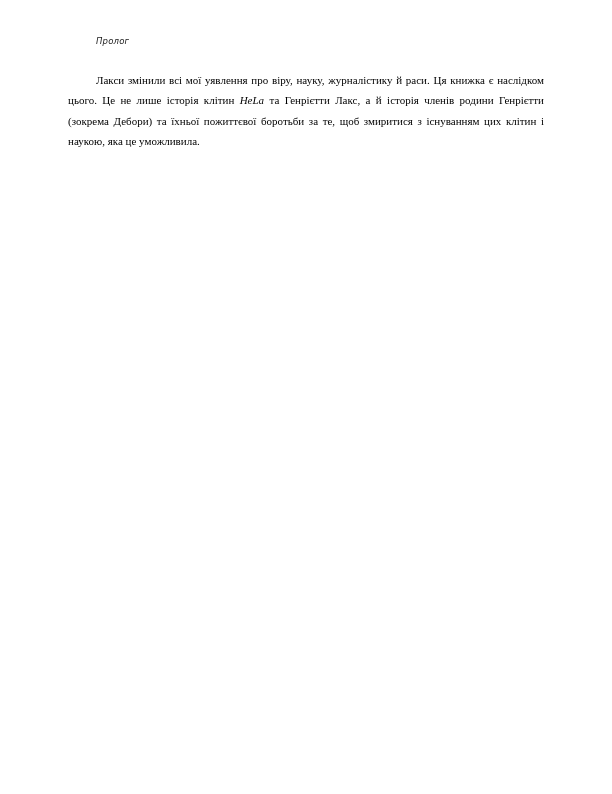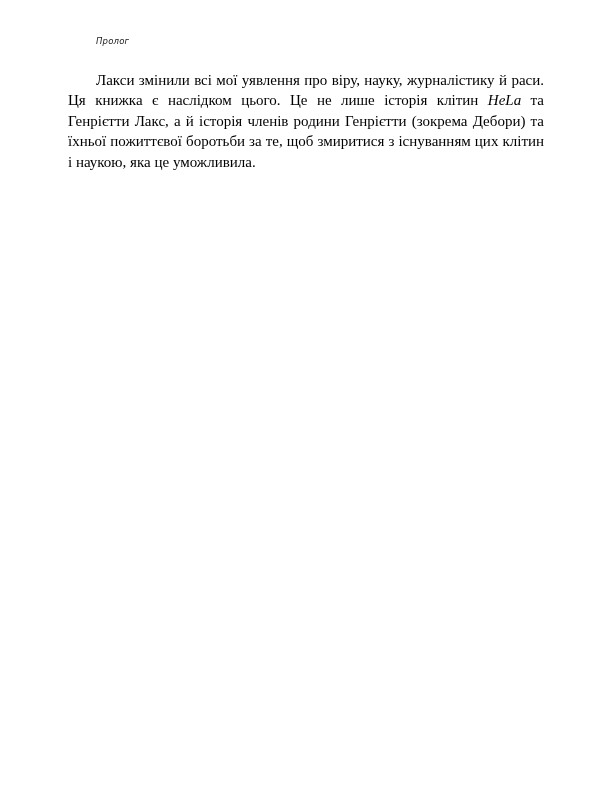--- a/index.html
+++ b/index.html
@@ -37,21 +37,21 @@
   }
   .body-block {
     position: absolute;
     left: 68px;
     top: 70px;
     width: 476px;
   }
   .body-paragraph {
     margin: 0;
     font-family: "Liberation Serif", serif;
-    font-size: 15px;
+    font-size: 11px;
     line-height: 20.4px;
     text-align: justify;
     text-indent: 28px;
     color: #000000;
     hyphens: manual;
   }
   .body-paragraph i {
     font-style: italic;
   }
 </style>

